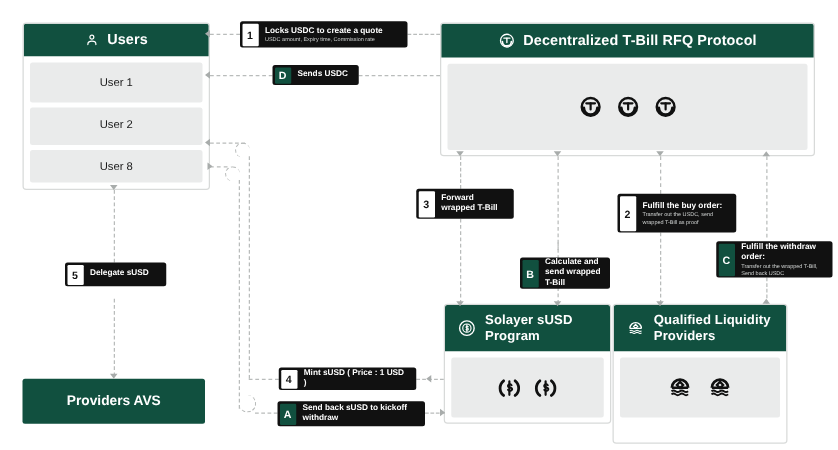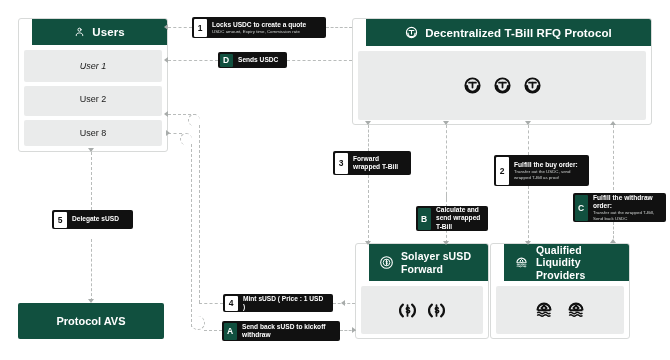--- a/index.html
+++ b/index.html
@@ -21,21 +21,20 @@
   }
   .node-head {
     background: #11503F;
     color: #ffffff;
     display: flex;
     align-items: center;
     gap: 7px;
     padding: 0 10px;
     font-weight: bold;
     letter-spacing: .1px;
-    margin-left: 13px;
   }
   .node-body { padding: 5px; }
 
   .row {
     background: #eaebeb;
     border-radius: 2px;
     color: #1b1b1b;
     text-align: center;
     font-size: 9px;
   }
@@ -177,21 +176,21 @@
     <div class="node-head" style="height:26px; font-size:11.5px; justify-content:center;">
       <span>
         <svg width="11" height="12" viewBox="0 0 24 24" fill="none" stroke="#ffffff" stroke-width="2.1" stroke-linecap="round">
           <circle cx="12" cy="7" r="3.4"></circle>
           <path d="M5 20v-1.2C5 15.8 8 14 12 14s7 1.8 7 4.8V20"></path>
         </svg>
       </span>
       <span>Users</span>
     </div>
     <div class="node-body" style="display:flex; flex-direction:column; gap:4px; padding:5px;">
-      <div class="row" style="height:32px; line-height:32px;font-style:italic;">User 1</div>
+      <div class="row" style="height:32px; line-height:32px;">User 1</div>
       <div class="row" style="height:30px; line-height:26px;">User 2</div>
       <div class="row" style="height:26px; line-height:26px;">User 8</div>
     </div>
   </div>
 
   <div class="node" style="left:352px; top:18px; width:300px; height:107px;">
     <div class="node-head" style="height:27px; font-size:11.5px; justify-content:center;">
       <span>
         <svg width="13" height="13" viewBox="0 0 24 24">
           <circle cx="12" cy="12" r="9.4" fill="none" stroke="#ffffff" stroke-width="2"></circle>
@@ -235,21 +234,21 @@
   <div class="node" style="left:355px; top:243px; width:134px; height:96px;">
     <div class="node-head" style="height:37px; font-size:10.5px; line-height:1.18;">
       <span>
         <svg width="15" height="15" viewBox="0 0 24 24">
           <circle cx="12" cy="12" r="9.3" fill="none" stroke="#ffffff" stroke-width="1.8"></circle>
           <circle cx="12" cy="12" r="5.3" fill="none" stroke="#ffffff" stroke-width="1.5"></circle>
           <path d="M12 7.6v8.8" stroke="#ffffff" stroke-width="1.5" stroke-linecap="round"></path>
           <path d="M13.7 10.2c-.5-.6-1.3-.8-2-.5-.8.3-1 1.3-.3 1.8.5.4 1.6.4 2.1.9.7.6.4 1.7-.5 1.9-.8.2-1.6-.1-2-.7" fill="none" stroke="#ffffff" stroke-width="1.4" stroke-linecap="round"></path>
         </svg>
       </span>
-      <span>Solayer sUSD Forward</span>
+      <span>Solayer sUSD Program</span>
     </div>
     <div class="node-body">
       <div class="icon-strip" style="height:48px; gap:10px;">
         <span>
           <svg width="19" height="19" viewBox="0 0 24 24">
             <path d="M6.2 4.6a9.4 9.4 0 0 0 0 14.8" fill="none" stroke="#111" stroke-width="2.8" stroke-linecap="round"></path>
             <path d="M17.8 4.6a9.4 9.4 0 0 1 0 14.8" fill="none" stroke="#111" stroke-width="2.8" stroke-linecap="round"></path>
             <path d="M12 5.2v13.6" stroke="#111" stroke-width="2.2" stroke-linecap="round"></path>
             <path d="M14.2 9.1c-.7-.9-2-1.1-2.9-.6-1 .6-1 2 .1 2.5.8.4 2.2.4 2.9 1.1.9.9.3 2.4-.9 2.6-1 .2-2.1-.2-2.7-1" fill="none" stroke="#111" stroke-width="2" stroke-linecap="round"></path>
           </svg>
@@ -259,21 +258,21 @@
             <path d="M6.2 4.6a9.4 9.4 0 0 0 0 14.8" fill="none" stroke="#111" stroke-width="2.8" stroke-linecap="round"></path>
             <path d="M17.8 4.6a9.4 9.4 0 0 1 0 14.8" fill="none" stroke="#111" stroke-width="2.8" stroke-linecap="round"></path>
             <path d="M12 5.2v13.6" stroke="#111" stroke-width="2.2" stroke-linecap="round"></path>
             <path d="M14.2 9.1c-.7-.9-2-1.1-2.9-.6-1 .6-1 2 .1 2.5.8.4 2.2.4 2.9 1.1.9.9.3 2.4-.9 2.6-1 .2-2.1-.2-2.7-1" fill="none" stroke="#111" stroke-width="2" stroke-linecap="round"></path>
           </svg>
         </span>
       </div>
     </div>
   </div>
 
-  <div class="node" style="left:490px; top:243px; width:140px; height:96px;">
+  <div class="node" style="left:490px; top:243px; width:140px; height:112px;">
     <div class="node-head" style="height:37px; font-size:10.5px; line-height:1.18;">
       <span>
         <svg width="15" height="15" viewBox="0 0 24 24">
           <path d="M4.6 12.4a7.4 7.4 0 1 1 14.8 0" fill="none" stroke="#ffffff" stroke-width="1.8"></path>
           <path d="M4.6 12.4h14.8" stroke="#ffffff" stroke-width="1.6"></path>
           <path d="M12 7.2l2.6 2.6L12 12.4 9.4 9.8z" fill="none" stroke="#ffffff" stroke-width="1.6"></path>
           <path d="M4.4 15.4q1.9-1.5 3.8 0 1.9 1.5 3.8 0 1.9-1.5 3.8 0 1.9 1.5 3.8 0" fill="none" stroke="#ffffff" stroke-width="1.3"></path>
           <path d="M4.4 18.2q1.9-1.5 3.8 0 1.9 1.5 3.8 0 1.9-1.5 3.8 0 1.9 1.5 3.8 0" fill="none" stroke="#ffffff" stroke-width="1.3"></path>
         </svg>
       </span>
@@ -297,21 +296,21 @@
             <path d="M12 6.6l3 3-3 3-3-3z" fill="none" stroke="#111" stroke-width="2.2"></path>
             <path d="M3.8 15.6q2-1.6 4 0 2 1.6 4 0 2-1.6 4 0 2 1.6 4 0" fill="none" stroke="#111" stroke-width="1.8"></path>
             <path d="M3.8 18.6q2-1.6 4 0 2 1.6 4 0 2-1.6 4 0 2 1.6 4 0" fill="none" stroke="#111" stroke-width="1.8"></path>
           </svg>
         </span>
       </div>
     </div>
   </div>
 
   <div class="solidbox" style="left:18px; top:303px; width:146px; height:36px;">
-    <span>Protocol AVS</span>
+    <span>Providers AVS</span>
   </div>
 
   <div class="lbl" style="left:192px; top:17px; width:134px; height:21px;">
     <div class="badge">1</div>
     <div class="txt">
       <span class="t1">Locks USDC to create a quote</span>
       <span class="t2">USDC amount, Expiry time, Commission rate</span>
     </div>
   </div>
 

